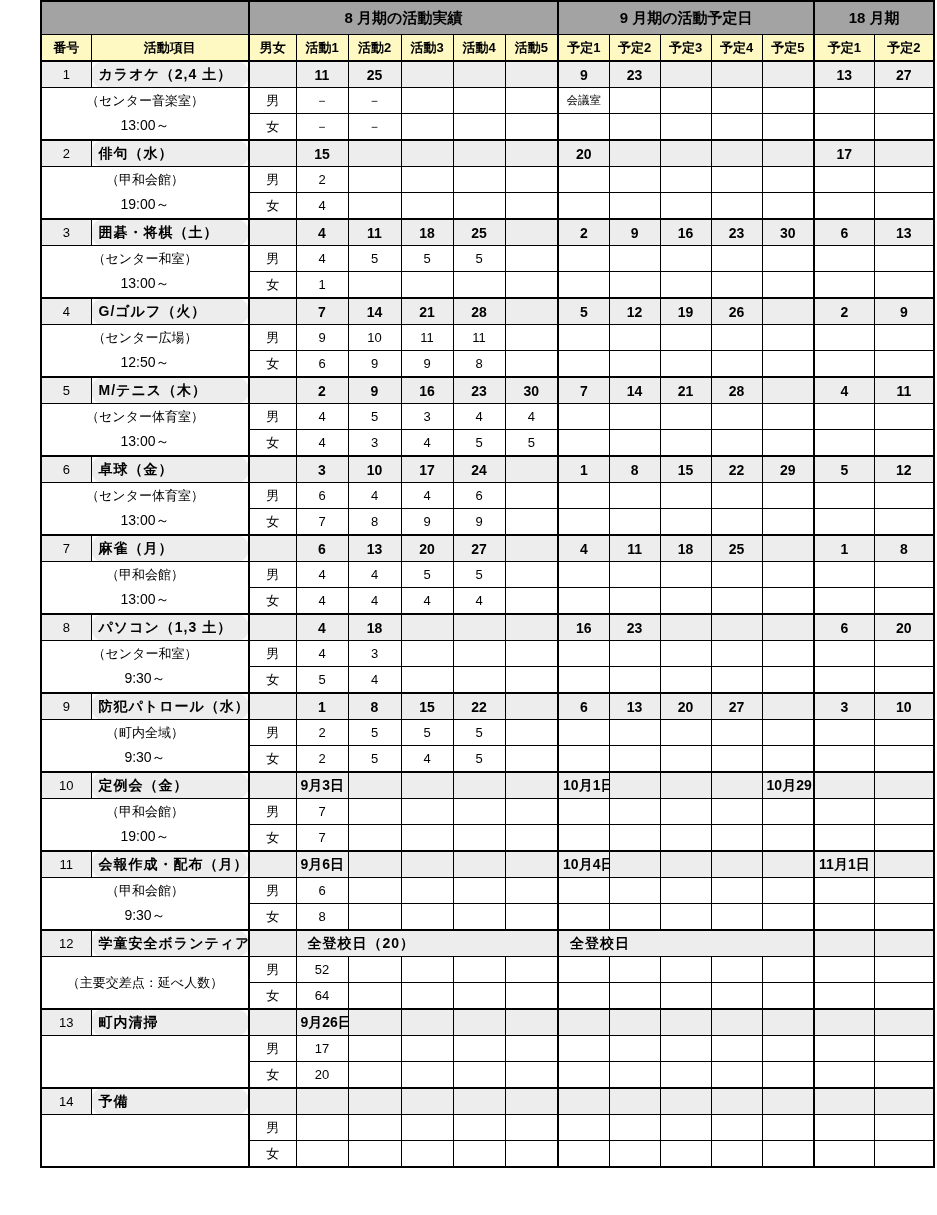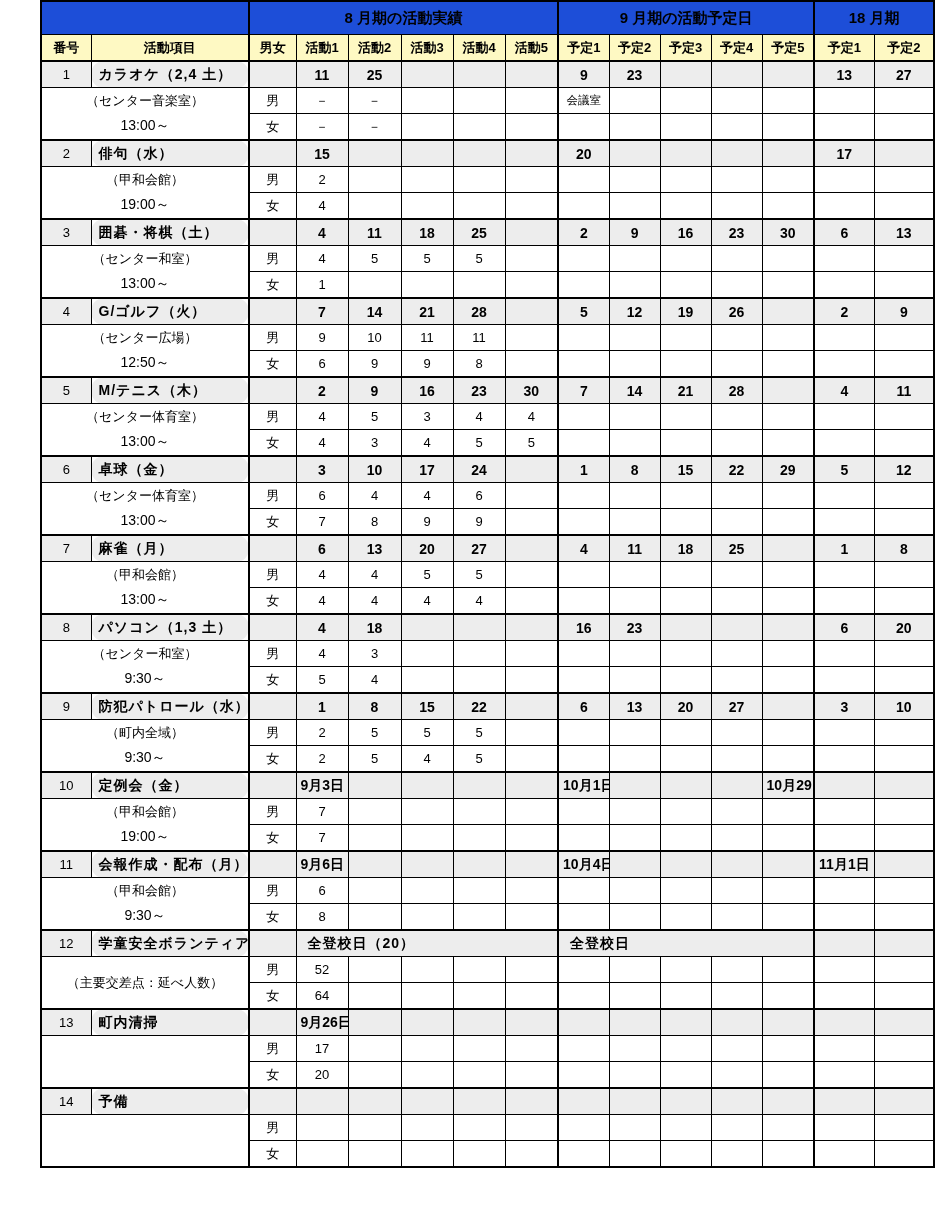--- a/index.html
+++ b/index.html
@@ -5,21 +5,21 @@
   html,body{margin:0;padding:0;background:#fff;}
   body{width:937px;height:1215px;font-family:"Liberation Sans","DejaVu Sans",sans-serif;color:#000;}
   .page{position:relative;width:937px;height:1215px;overflow:hidden;background:#fff;}
   .main-title{margin:0;padding:4px 0 0 42px;font-size:22px;font-weight:bold;letter-spacing:1px;line-height:28px;}
   .subtitle{margin:6px 0 8px 253px;font-size:15px;font-weight:bold;line-height:20px;white-space:nowrap;}
   .subtitle span{display:inline-block;}
   .g20{margin-right:20px;} .g40{margin-right:40px;} .g65{margin-right:65px;} .g18{margin-right:18px;}
   table{margin-left:40px;border-collapse:collapse;table-layout:fixed;width:893px;border:2px solid #000;}
   th,td{border:1px solid #000;padding:0;text-align:center;vertical-align:middle;height:25px;
         font-size:13px;white-space:nowrap;overflow:hidden;}
-  thead tr.group-row th{height:32px;font-size:15px;font-weight:bold;background:#1d4ed8;}
+  thead tr.group-row th{height:32px;font-size:15px;font-weight:bold;background:#a3a3a3;}
   thead tr.cols-row th{font-size:13px;font-weight:bold;border-bottom:2px solid #000;background:#fef9c3;}
   .tl{border-left:2px solid #000 !important;}
   tr.title-row td{background:#ededed;border-top:2px solid #000;font-weight:bold;font-size:14px;}
   tr.title-row td.num{font-weight:normal;font-size:13px;}
   tr.title-row td.name{text-align:left;padding-left:7px;letter-spacing:1px;border-radius:13px;}
   td.loc-cell{vertical-align:middle;}
   .loc-line{font-size:13px;line-height:24px;font-weight:normal;}
   .time-line{font-size:14px;line-height:25px;font-weight:normal;}
   td.date{font-size:10.5px;text-align:left;padding-left:4px;font-weight:bold;letter-spacing:0;}
   td.small{font-size:11.5px;font-weight:normal;}

